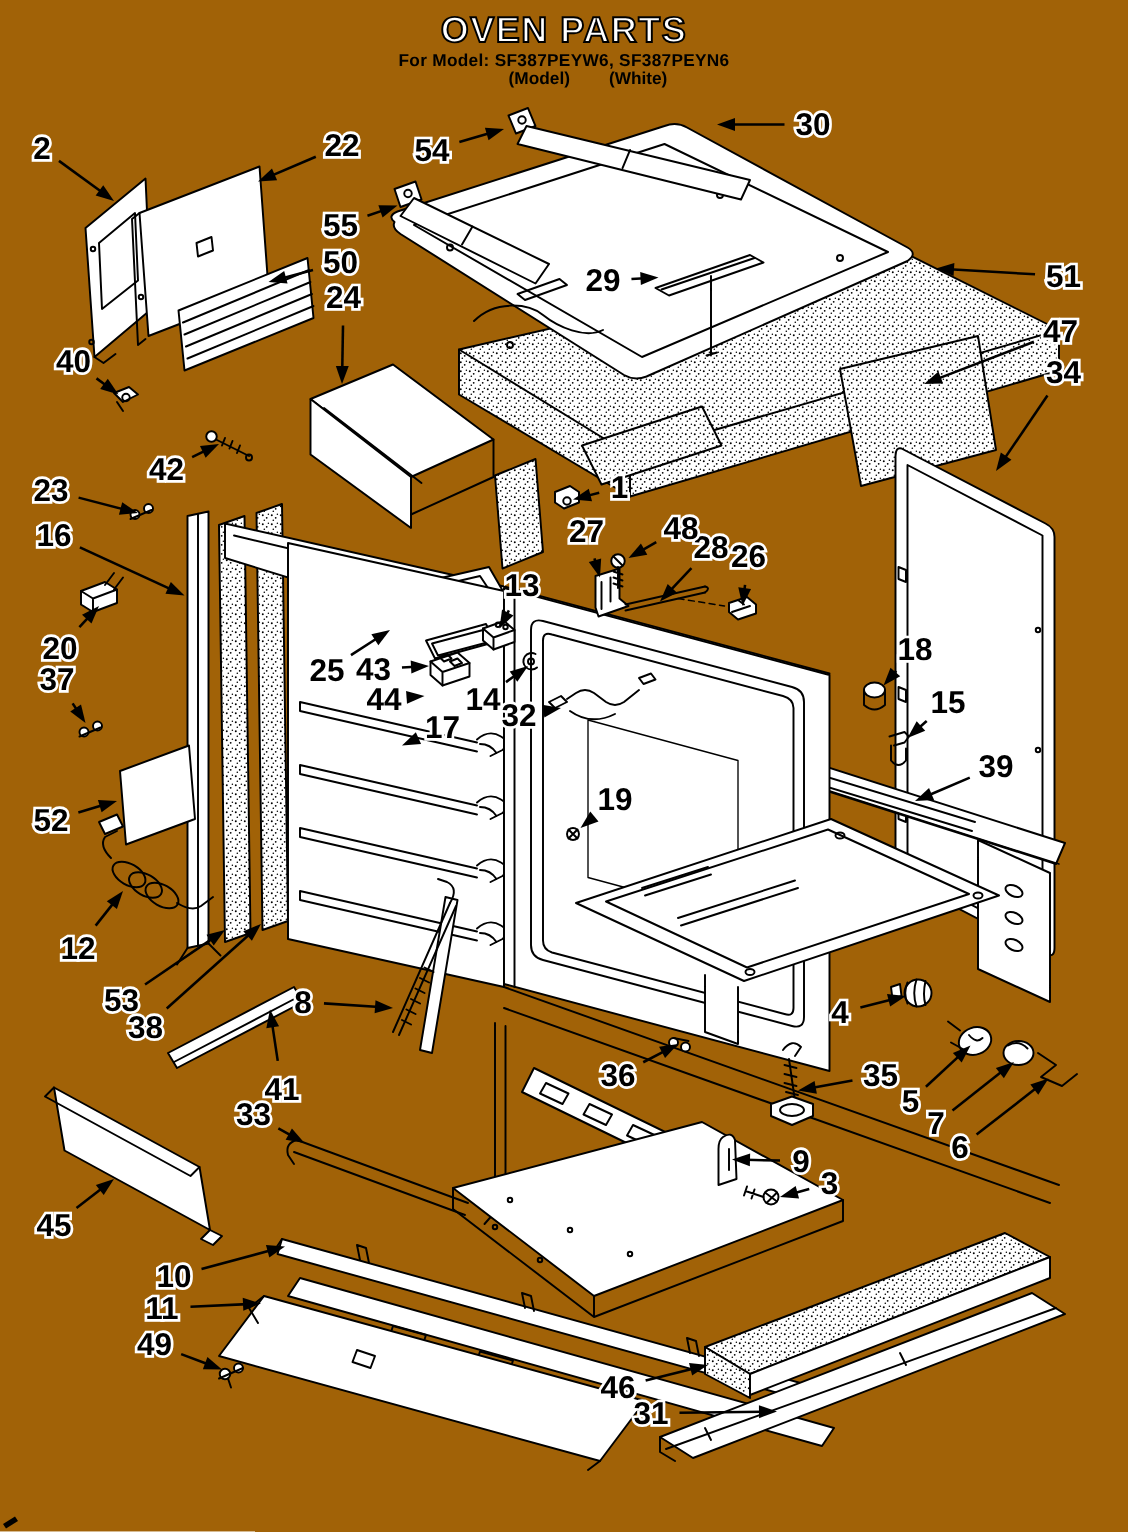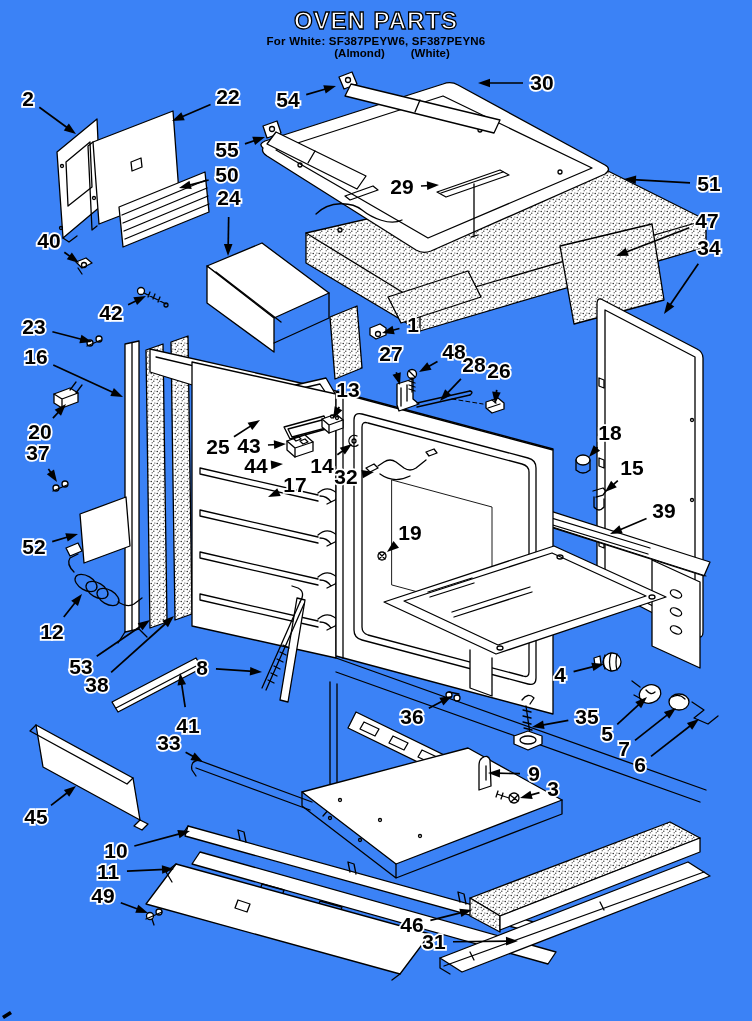--- a/index.html
+++ b/index.html
@@ -1,17 +1,17 @@
 <!DOCTYPE html>
 <html><head>
 <meta charset="utf-8">
 <style>
   html,body{margin:0;padding:0;background:#fff;}
   body{width:752px;height:1021px;font-family:"Liberation Sans",sans-serif;}
-  .stage{position:relative;width:752px;height:1021px;overflow:hidden;background:#3b82f6;}
+  .stage{position:relative;width:752px;height:1021px;overflow:hidden;background:#a16207;}
   .title-wrap{position:absolute;top:8px;left:0;width:100%;text-align:center;z-index:5;}
   .page-title{
     font-size:24px;font-weight:800;letter-spacing:1px;color:#fff;
     -webkit-text-stroke:1.3px #000;line-height:1.05;
   }
   .model-line{font-size:11.5px;font-weight:bold;color:#000;margin-top:2px;letter-spacing:0.2px;}
   .variant-line{font-size:11.5px;font-weight:bold;color:#000;margin-top:0px;transform:translateX(16px);}
   .variant-line span{display:inline-block;margin:0 13px;}
   svg.diagram{position:absolute;left:0;top:0;}
   .co-num{
@@ -19,23 +19,23 @@
     fill:#000;stroke:#fff;stroke-width:3.5px;paint-order:stroke;text-anchor:middle;
   }
 </style>
 </head>
 <body>
 
 <div class="stage">
 
   <div class="title-wrap">
     <div class="page-title">OVEN PARTS</div>
-    <div class="model-line">For White: SF387PEYW6, SF387PEYN6</div>
+    <div class="model-line">For Model: SF387PEYW6, SF387PEYN6</div>
     <div class="variant-line">
-      <span>(Almond)</span><span>(White)</span>
+      <span>(Model)</span><span>(White)</span>
     </div>
   </div>
 
   <svg class="diagram" width="752" height="1021" viewBox="0 0 752 1021">
     <defs>
       <pattern id="stip" width="6" height="6" patternUnits="userSpaceOnUse">
         <rect width="6" height="6" fill="#fff"></rect>
         <circle cx="1.2" cy="1.5" r="0.65" fill="#000"></circle>
         <circle cx="3.8" cy="3.2" r="0.6" fill="#000"></circle>
         <circle cx="2.2" cy="4.8" r="0.55" fill="#000"></circle>

